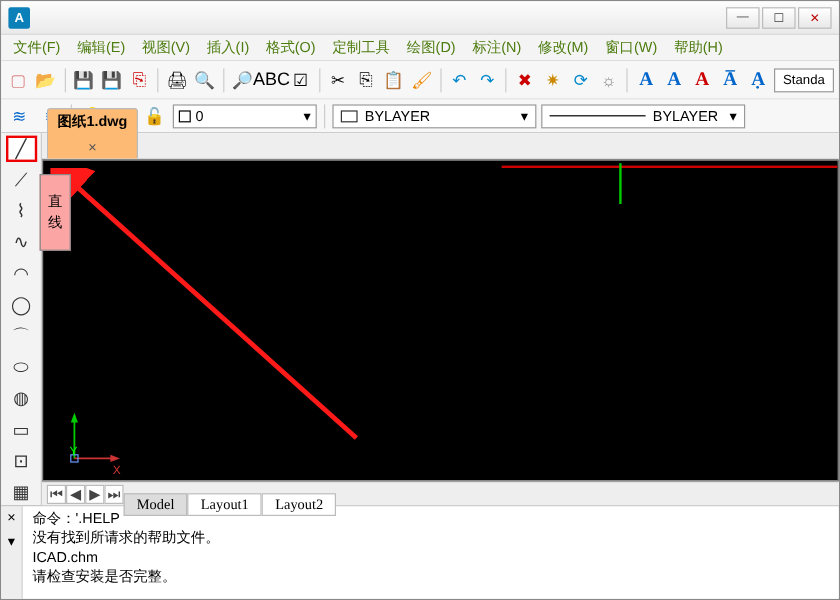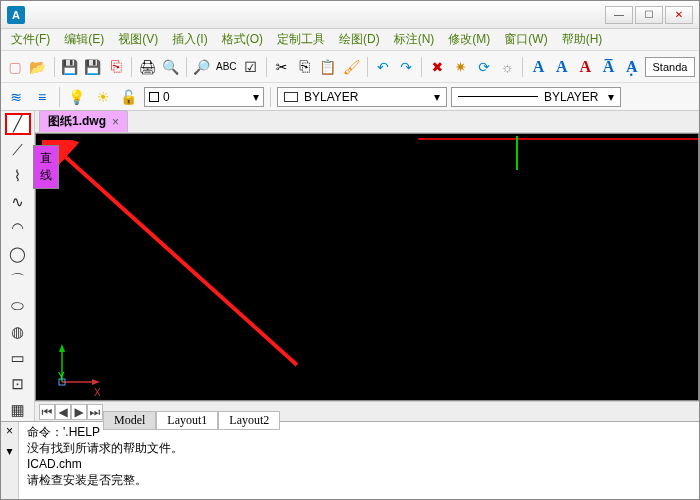--- a/index.html
+++ b/index.html
@@ -27,25 +27,25 @@
 .layerdrop { flex:0 0 120px; height:20px; border:1px solid #999; background:#fff; display:flex; align-items:center; padding:0 4px; gap:4px;}
 .layerdrop .sq{width:10px;height:10px;border:1px solid #000;}
 .prop { height:20px; border:1px solid #999; background:#fff; display:flex; align-items:center; padding:0 6px; gap:6px;}
 .prop .sw{width:14px;height:10px;border:1px solid #333;}
 .prop .ln{width:80px;border-top:1px solid #000;}
 
 .workarea { display:flex; height:310px; }
 .lefttools { width:34px; background:#f3f3f3; border-right:1px solid #ccc; display:flex; flex-direction:column; align-items:center; padding-top:2px; gap:4px; position:relative;}
 .ltbtn { width:26px; height:24px; display:flex; align-items:center; justify-content:center; font-size:15px; color:#333;}
 .ltbtn.active{ border:2px solid #e00; background:#fff;}
-.tooltip { position:absolute; left:32px; top:34px; background:#d946ef; border:1px solid #888; padding:4px 6px; font-size:12px; color:#000; z-index:5;}
+.tooltip { position:absolute; left:32px; top:34px; background:#fca5a5; border:1px solid #888; padding:14px 6px; font-size:12px; color:#000; z-index:5;}
 
 .drawpane { flex:1; display:flex; flex-direction:column; background:#f8f8f8; position:relative;}
 .tabbar { height:22px; display:flex; align-items:end; background:#eee; border-bottom:1px solid #ccc; padding-left:4px;}
-.dtab { background:#f0abfc; border:1px solid #bbb; border-bottom:none; padding:2px 8px; display:flex; align-items:center; gap:6px; border-radius:3px 3px 0 0;}
+.dtab { background:#fdba74; border:1px solid #bbb; border-bottom:none; padding:2px 8px; display:flex; align-items:center; gap:6px; border-radius:3px 3px 0 0;flex-direction:column;}
 .dtab .x{color:#555; cursor:pointer;}
 .canvas { flex:1; background:#000; position:relative; overflow:hidden; border:1px solid #888;}
 .axis-y{position:absolute; left:22px; bottom:18px; color:#0f0; font-size:10px;}
 .axis-x{position:absolute; left:58px; bottom:2px; color:#c33; font-size:10px;}
 .ucs{position:absolute; left:20px; bottom:8px;}
 .greenmark{position:absolute; right:180px; top:2px; width:2px; height:34px; background:#0c0;}
 .redline{position:absolute; right:0; top:4px; width:280px; height:2px; background:#c00;}
 .arrow{position:absolute; left:6px; top:6px; width:260px; height:230px; pointer-events:none;}
 
 .modeltabs{height:20px; display:flex; align-items:center; background:#eee; border-top:1px solid #ccc; padding-left:4px; gap:0;}
@@ -105,21 +105,21 @@
       <span class="tglyph">🖨</span>
     </div>
   <div class="tbtn">
       <span class="tglyph">🔍</span>
     </div>
   <div class="sep"></div>
   <div class="tbtn">
       <span class="tglyph">🔎</span>
     </div>
   <div class="tbtn">
-      <span style="font-size:10px">ABC</span>
+      <span style="font-size:15px">ABC</span>
     </div>
   <div class="tbtn">
       <span class="tglyph">☑</span>
     </div>
   <div class="sep"></div>
   <div class="tbtn">
       <span class="tglyph">✂</span>
     </div>
   <div class="tbtn">
       <span class="tglyph">⎘</span>

